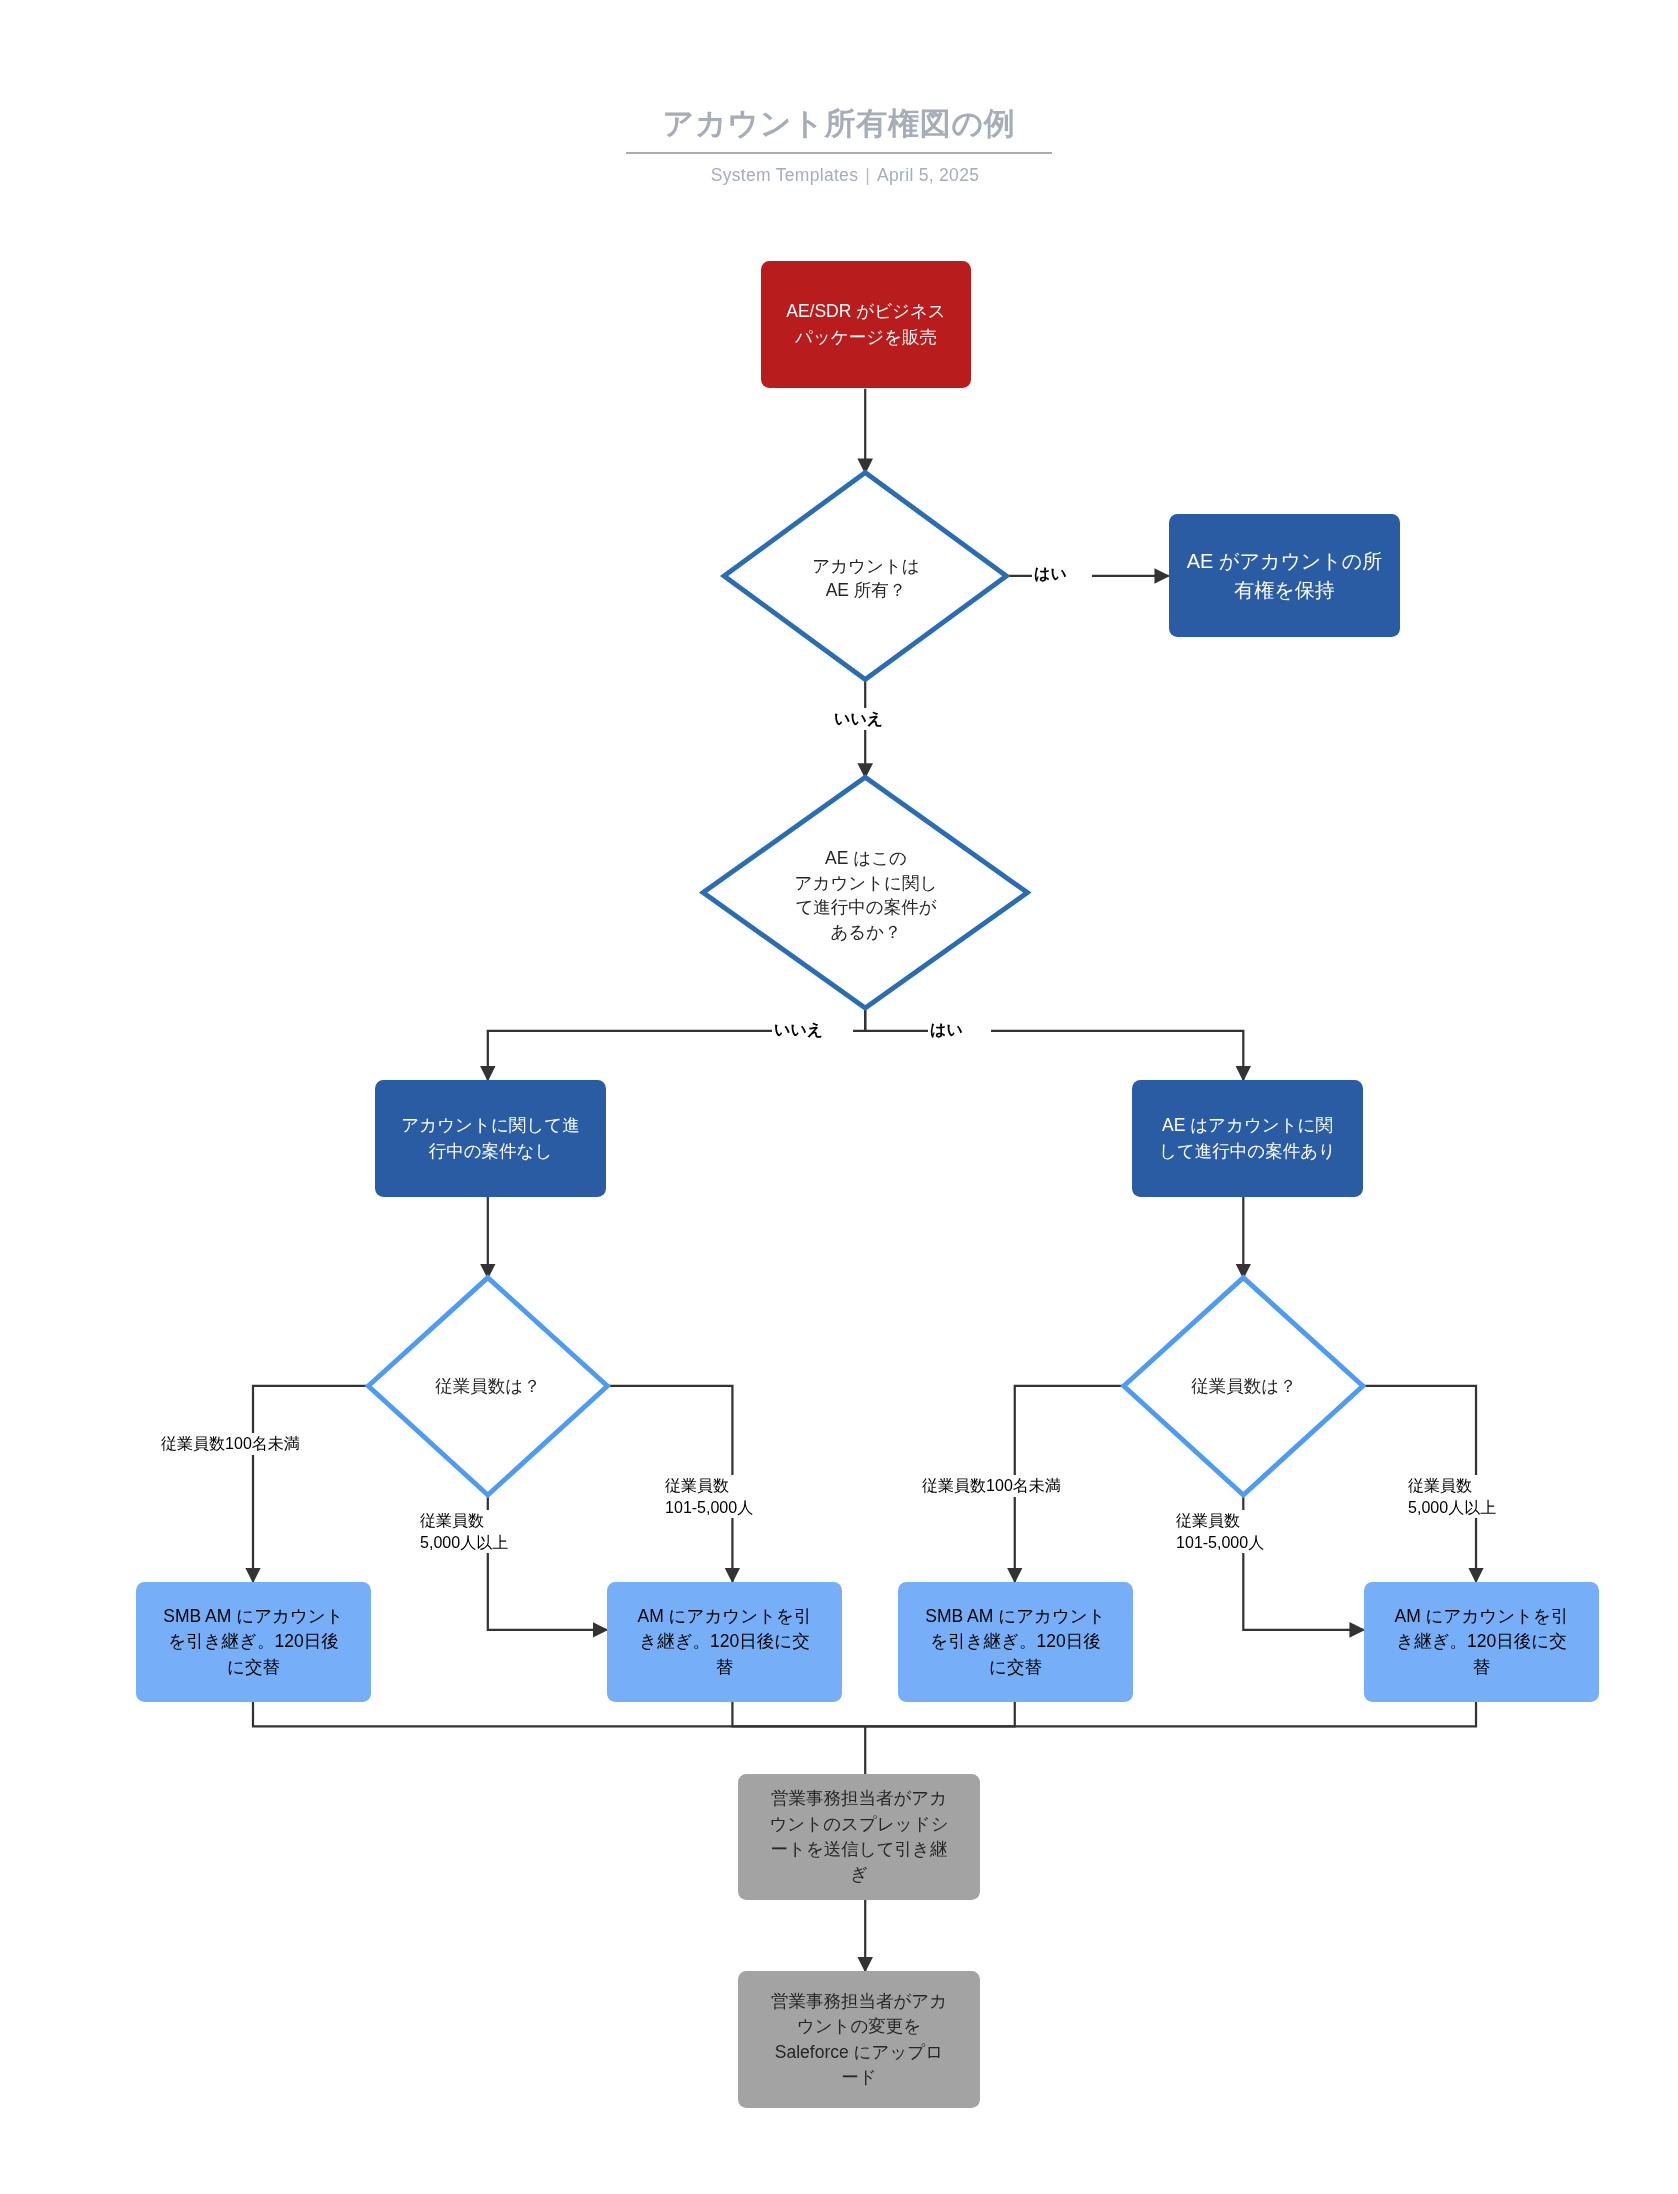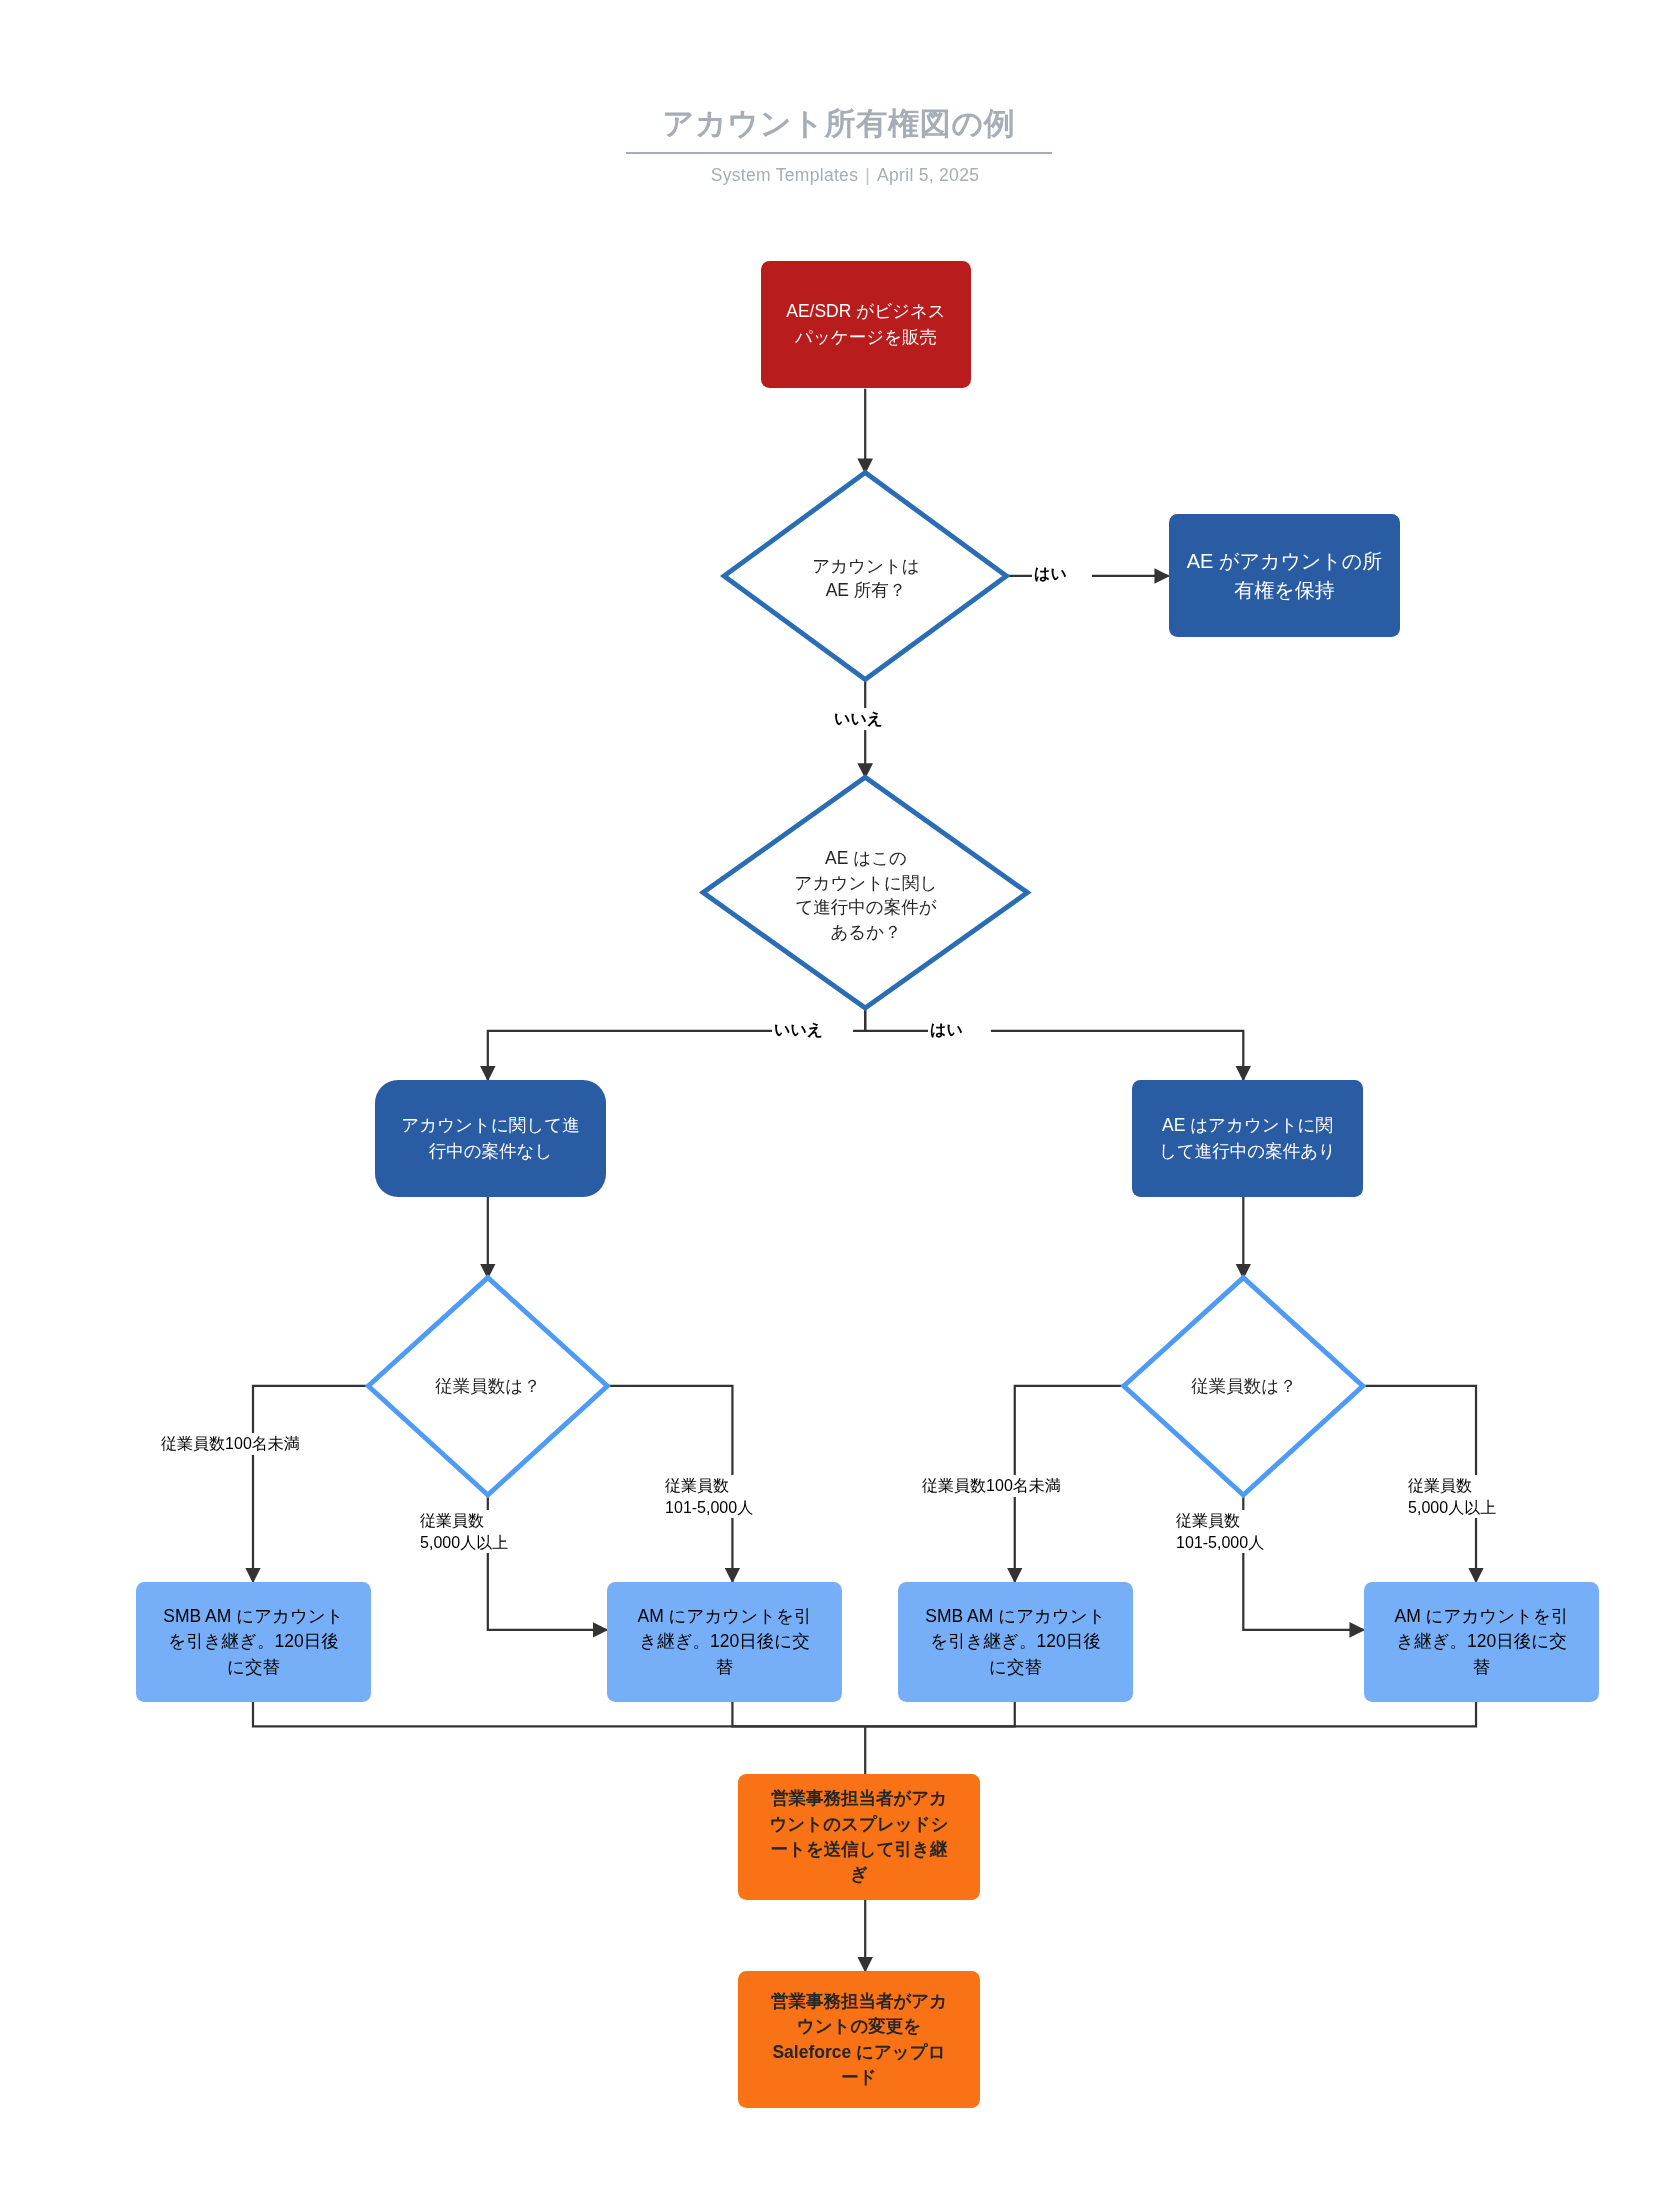--- a/index.html
+++ b/index.html
@@ -73,21 +73,21 @@
     padding: 5.6px 9.8px;
   }
   .node-text {
     width: 100%;
     white-space: pre-line;
   }
 
   .node.navy  { background: #b91c1c; color: #ffffff; }
   .node.blue  { background: #2a5ca3; color: #ffffff; }
   .node.lblue { background: #76aef7; color: #000000; align-items: center; }
-  .node.pale  { background: #f97316; color: #262626; font-weight: bold; }
+  .node.pale  { background: #a3a3a3; color: #262626; }
 
   .diamond-label {
     position: absolute;
     display: flex;
     align-items: center;
     justify-content: center;
     text-align: center;
     color: #262626;
     line-height: 1.4;
     white-space: pre-line;
@@ -174,21 +174,21 @@
   <div class="node navy" style="left:761px; top:261px; width:210px; height:127px; font-size:17.5px;">
     <div class="node-text">AE/SDR がビジネス
 パッケージを販売</div>
   </div>
 
   <div class="node blue" style="left:1169px; top:514px; width:231px; height:123px; font-size:20px;">
     <div class="node-text">AE がアカウントの所
 有権を保持</div>
   </div>
 
-  <div class="node blue" style="left:375px; top:1080px; width:231px; height:117px; font-size:17.5px;border-radius:23px;">
+  <div class="node blue" style="left:375px; top:1080px; width:231px; height:117px; font-size:17.5px;">
     <div class="node-text">アカウントに関して進
 行中の案件なし</div>
   </div>
 
   <div class="node blue" style="left:1132px; top:1080px; width:231px; height:117px; font-size:17.5px;">
     <div class="node-text">AE はアカウントに関
 して進行中の案件あり</div>
   </div>
 
   <div class="node lblue" style="left:136px; top:1582px; width:235px; height:120px; font-size:17.5px;">

